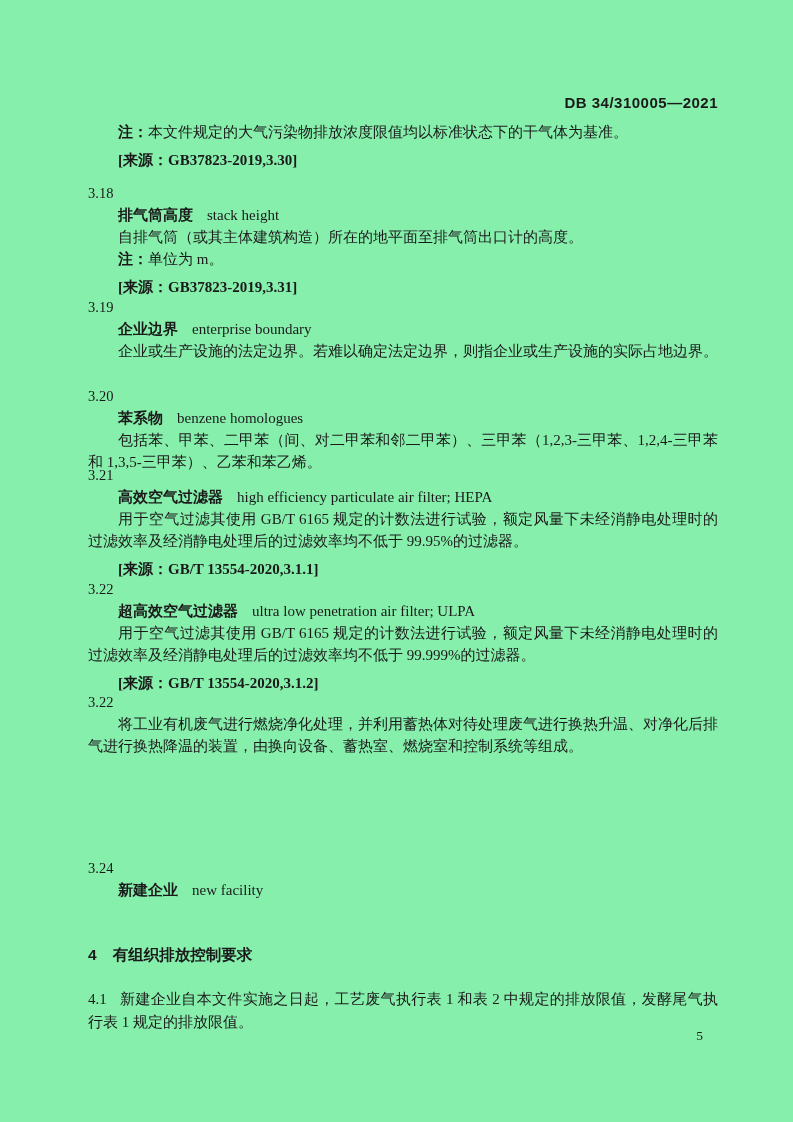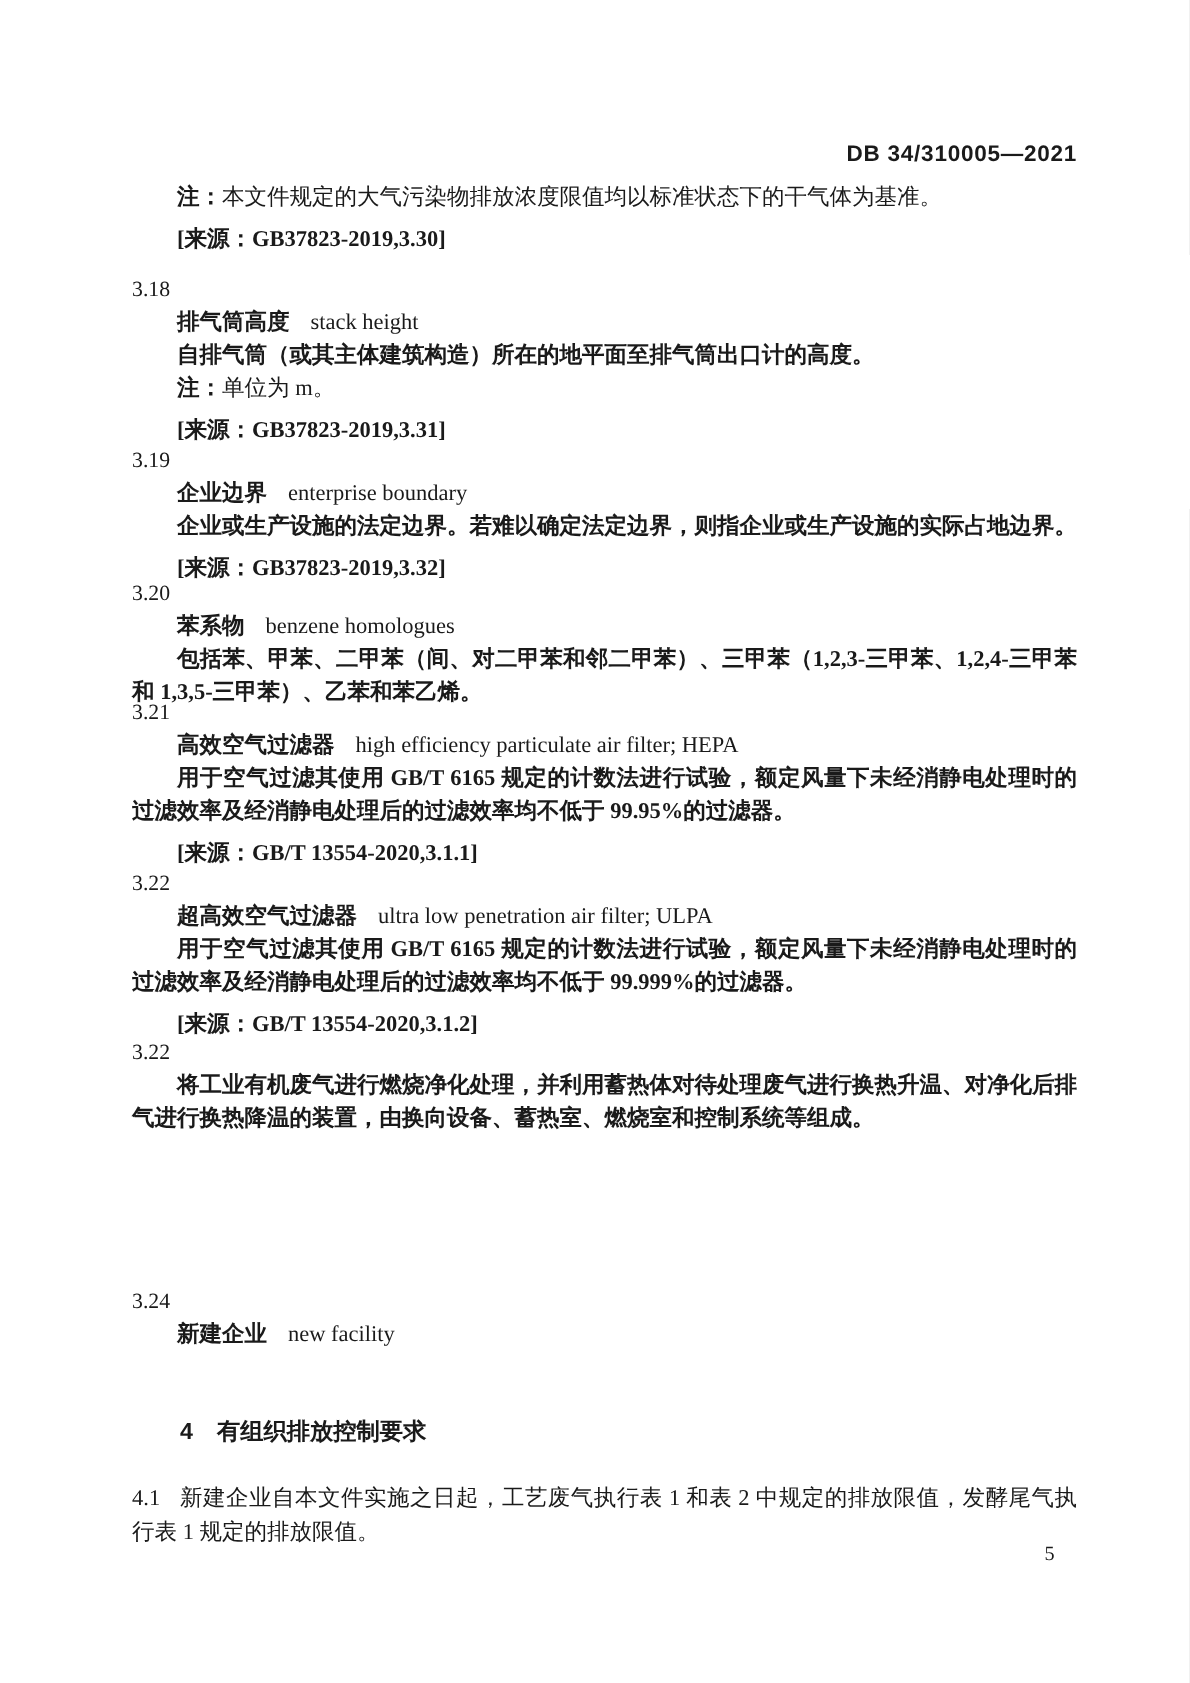--- a/index.html
+++ b/index.html
@@ -1,20 +1,20 @@
 <!DOCTYPE html>
 <html><head>
 <meta charset="utf-8">
 <style>
   html,body{margin:0;padding:0;background:#e8e8e8;}
   .page{
     position:relative;
     width:793px;height:1122px;
     margin:0 auto;
-    background:#ffffff;
+    background:#86efac;
     color:#1a1a1a;
     font-family:"Liberation Serif","DejaVu Serif",serif;
     font-size:15px;
     overflow:hidden;
   }
   .abs{position:absolute;left:88px;right:75px;}
   .right-align{text-align:right;}
   .doc-header{
     font-family:"Liberation Sans","DejaVu Sans",sans-serif;
     font-weight:700;font-size:15px;letter-spacing:0.5px;
@@ -24,31 +24,30 @@
   .term{line-height:22px;text-indent:2em;}
   .term .cn{
     font-family:"Liberation Sans","DejaVu Sans",sans-serif;
     font-weight:700;
   }
   .term .en{margin-left:14px;font-weight:400;}
   .def{
     line-height:22px;
     text-indent:2em;
     text-align:justify;
-    font-weight:bold;
   }
   .note-line{line-height:22px;text-indent:2em;}
   .note-label{
     font-family:"Liberation Sans","DejaVu Sans",sans-serif;
     font-weight:700;
   }
   .source{line-height:22px;text-indent:2em;margin-top:6px;font-weight:bold;}
   .chapter-heading{
     font-family:"Liberation Sans","DejaVu Sans",sans-serif;
-    font-weight:700;font-size:15.5px;line-height:23px;margin-left:32px;
+    font-weight:700;font-size:15.5px;line-height:23px;
   }
   .chapter-heading .num{margin-right:16px;}
   .clause{
     line-height:23px;
     text-align:justify;
   }
   .clause .num{margin-right:13px;}
   .page-number{font-size:13.5px;}
 </style>
 </head>
@@ -68,21 +67,20 @@
     <p class="term"><span class="cn">排气筒高度</span><span class="en">stack height</span></p>
     <p class="def">自排气筒（或其主体建筑构造）所在的地平面至排气筒出口计的高度。</p>
     <p class="note-line"><span class="note-label">注：</span><span>单位为 m。</span></p>
     <p class="source">[来源：GB37823-2019,3.31]</p>
   </div>
 
   <div class="abs" style="top:296px">
     <p class="sec-num">3.19</p>
     <p class="term"><span class="cn">企业边界</span><span class="en">enterprise boundary</span></p>
     <p class="def">企业或生产设施的法定边界。若难以确定法定边界，则指企业或生产设施的实际占地边界。</p>
-    <p class="source">[来源：GB37823-2019,3.32]</p>
   </div>
 
   <div class="abs" style="top:385px">
     <p class="sec-num">3.20</p>
     <p class="term"><span class="cn">苯系物</span><span class="en">benzene homologues</span></p>
     <p class="def">包括苯、甲苯、二甲苯（间、对二甲苯和邻二甲苯）、三甲苯（1,2,3-三甲苯、1,2,4-三甲苯和 1,3,5-三甲苯）、乙苯和苯乙烯。</p>
   </div>
 
   <div class="abs" style="top:464px">
     <p class="sec-num">3.21</p>

